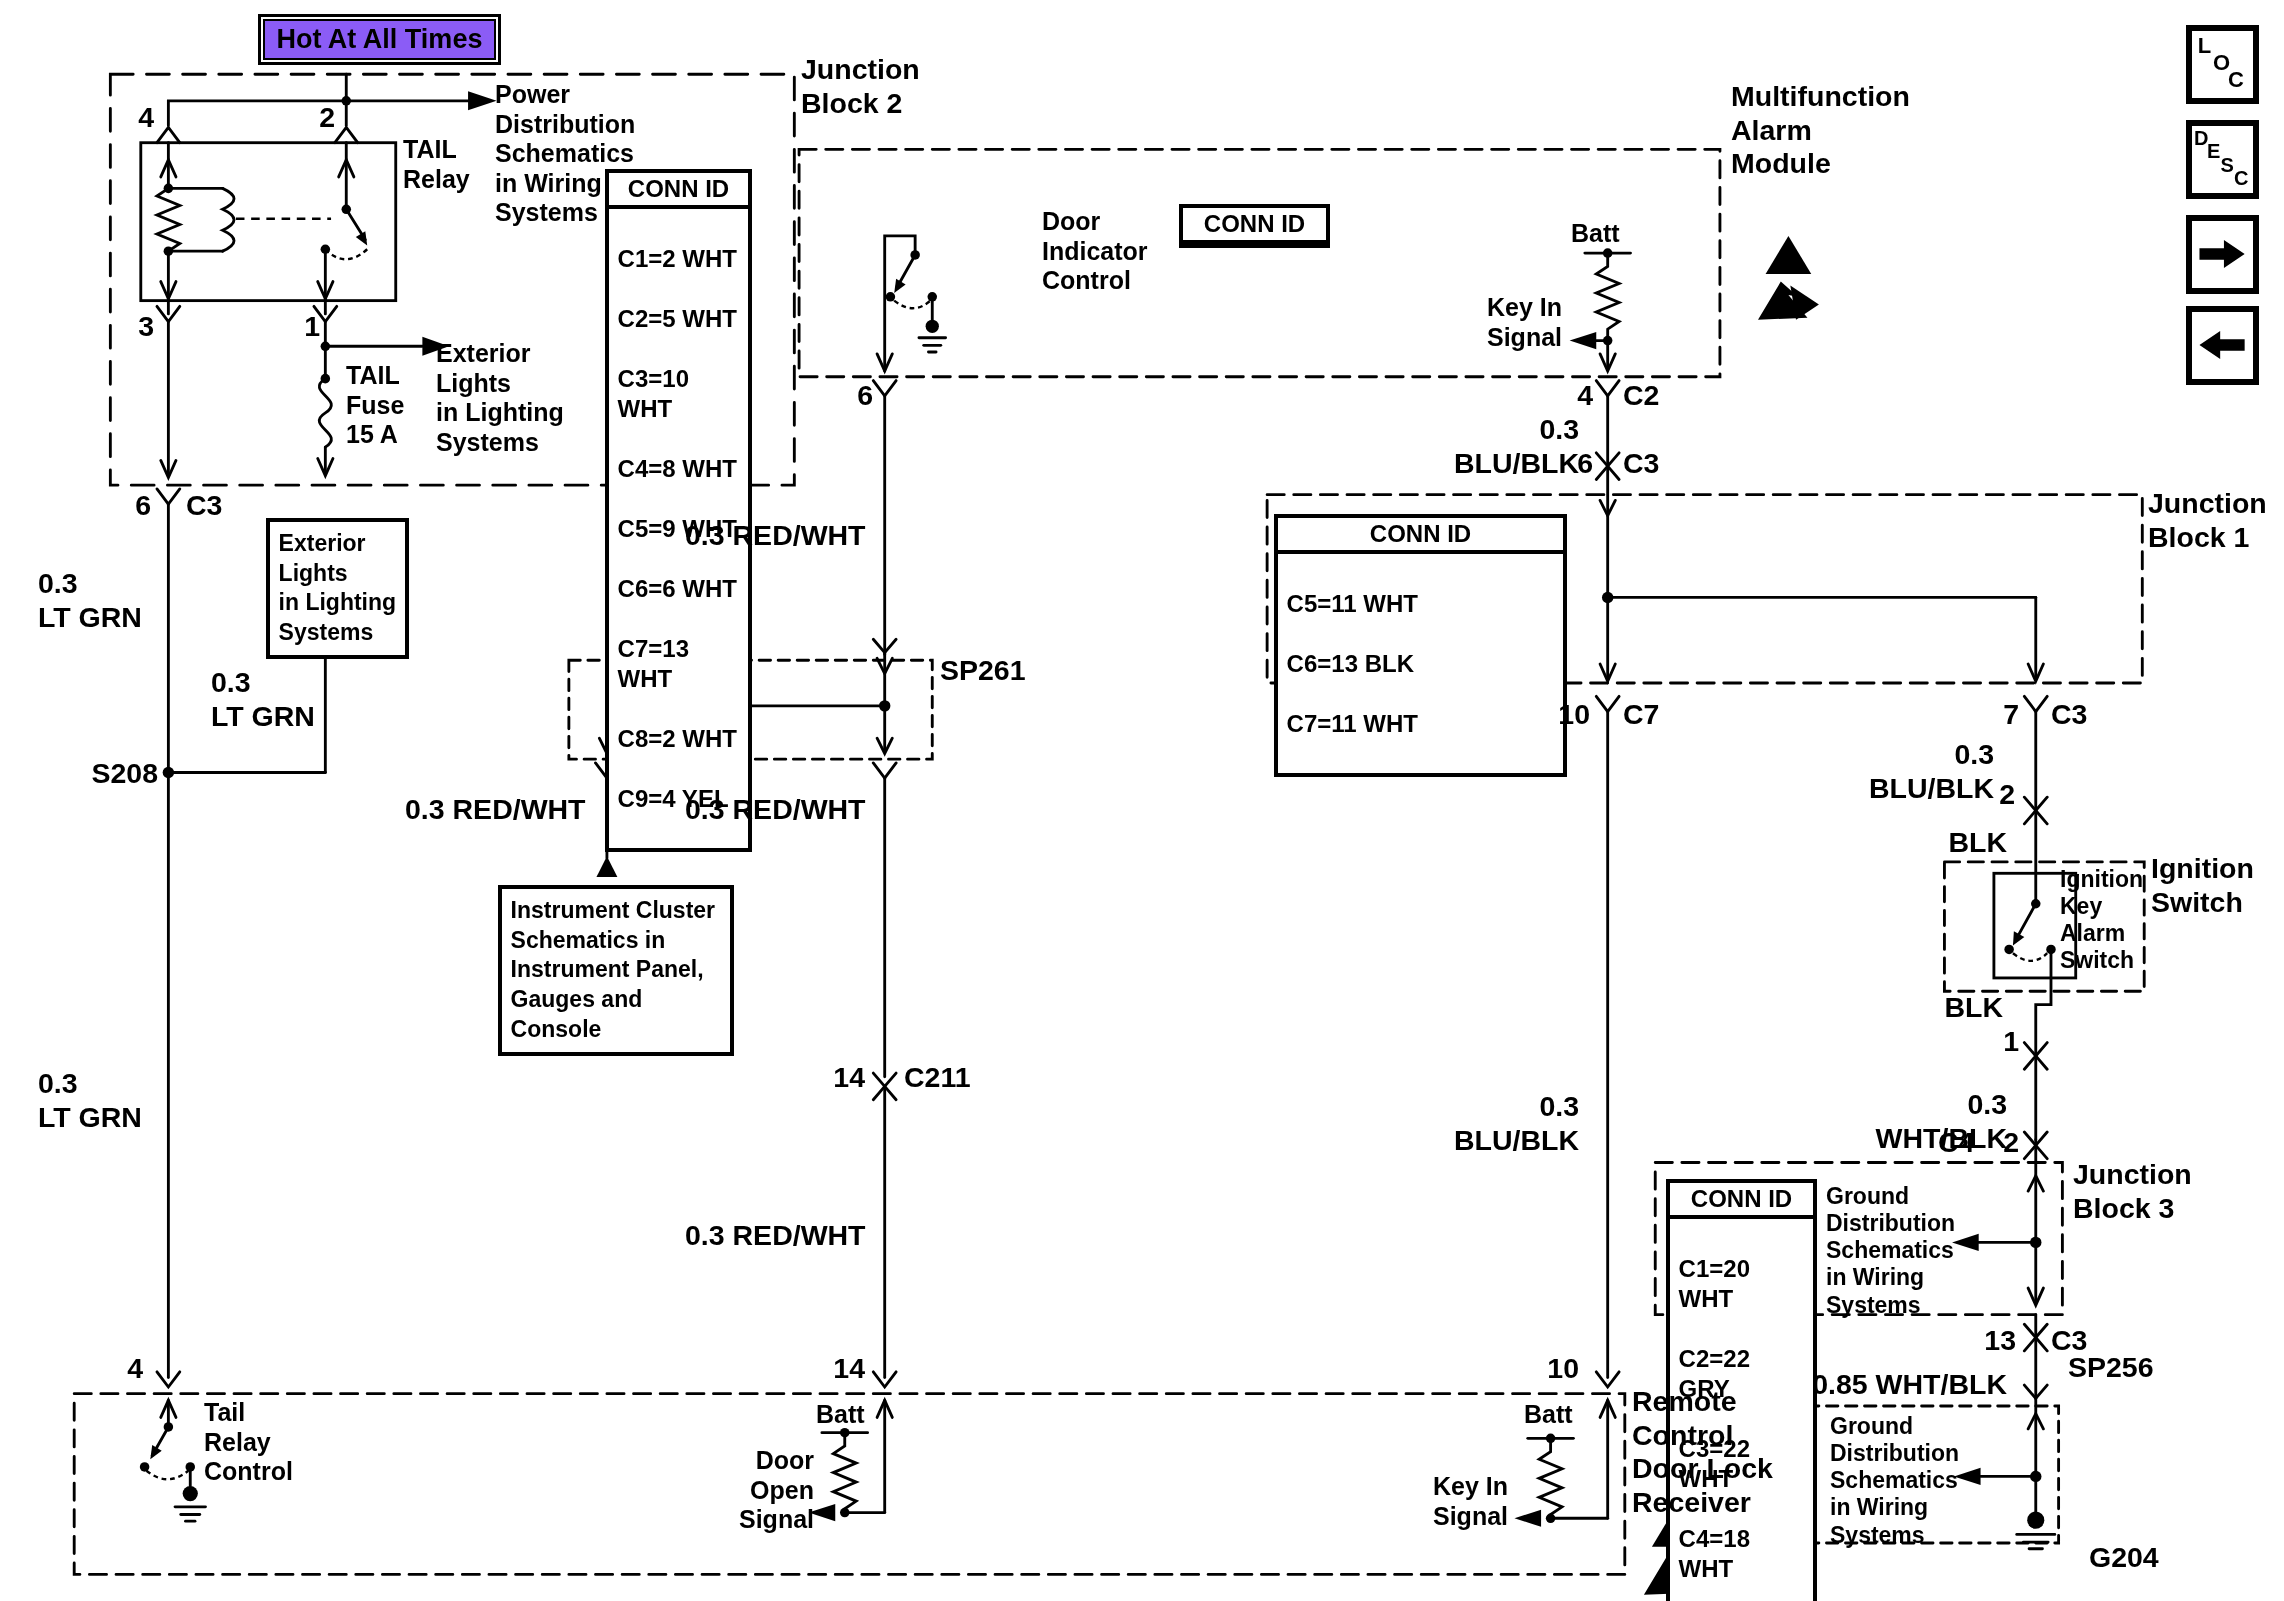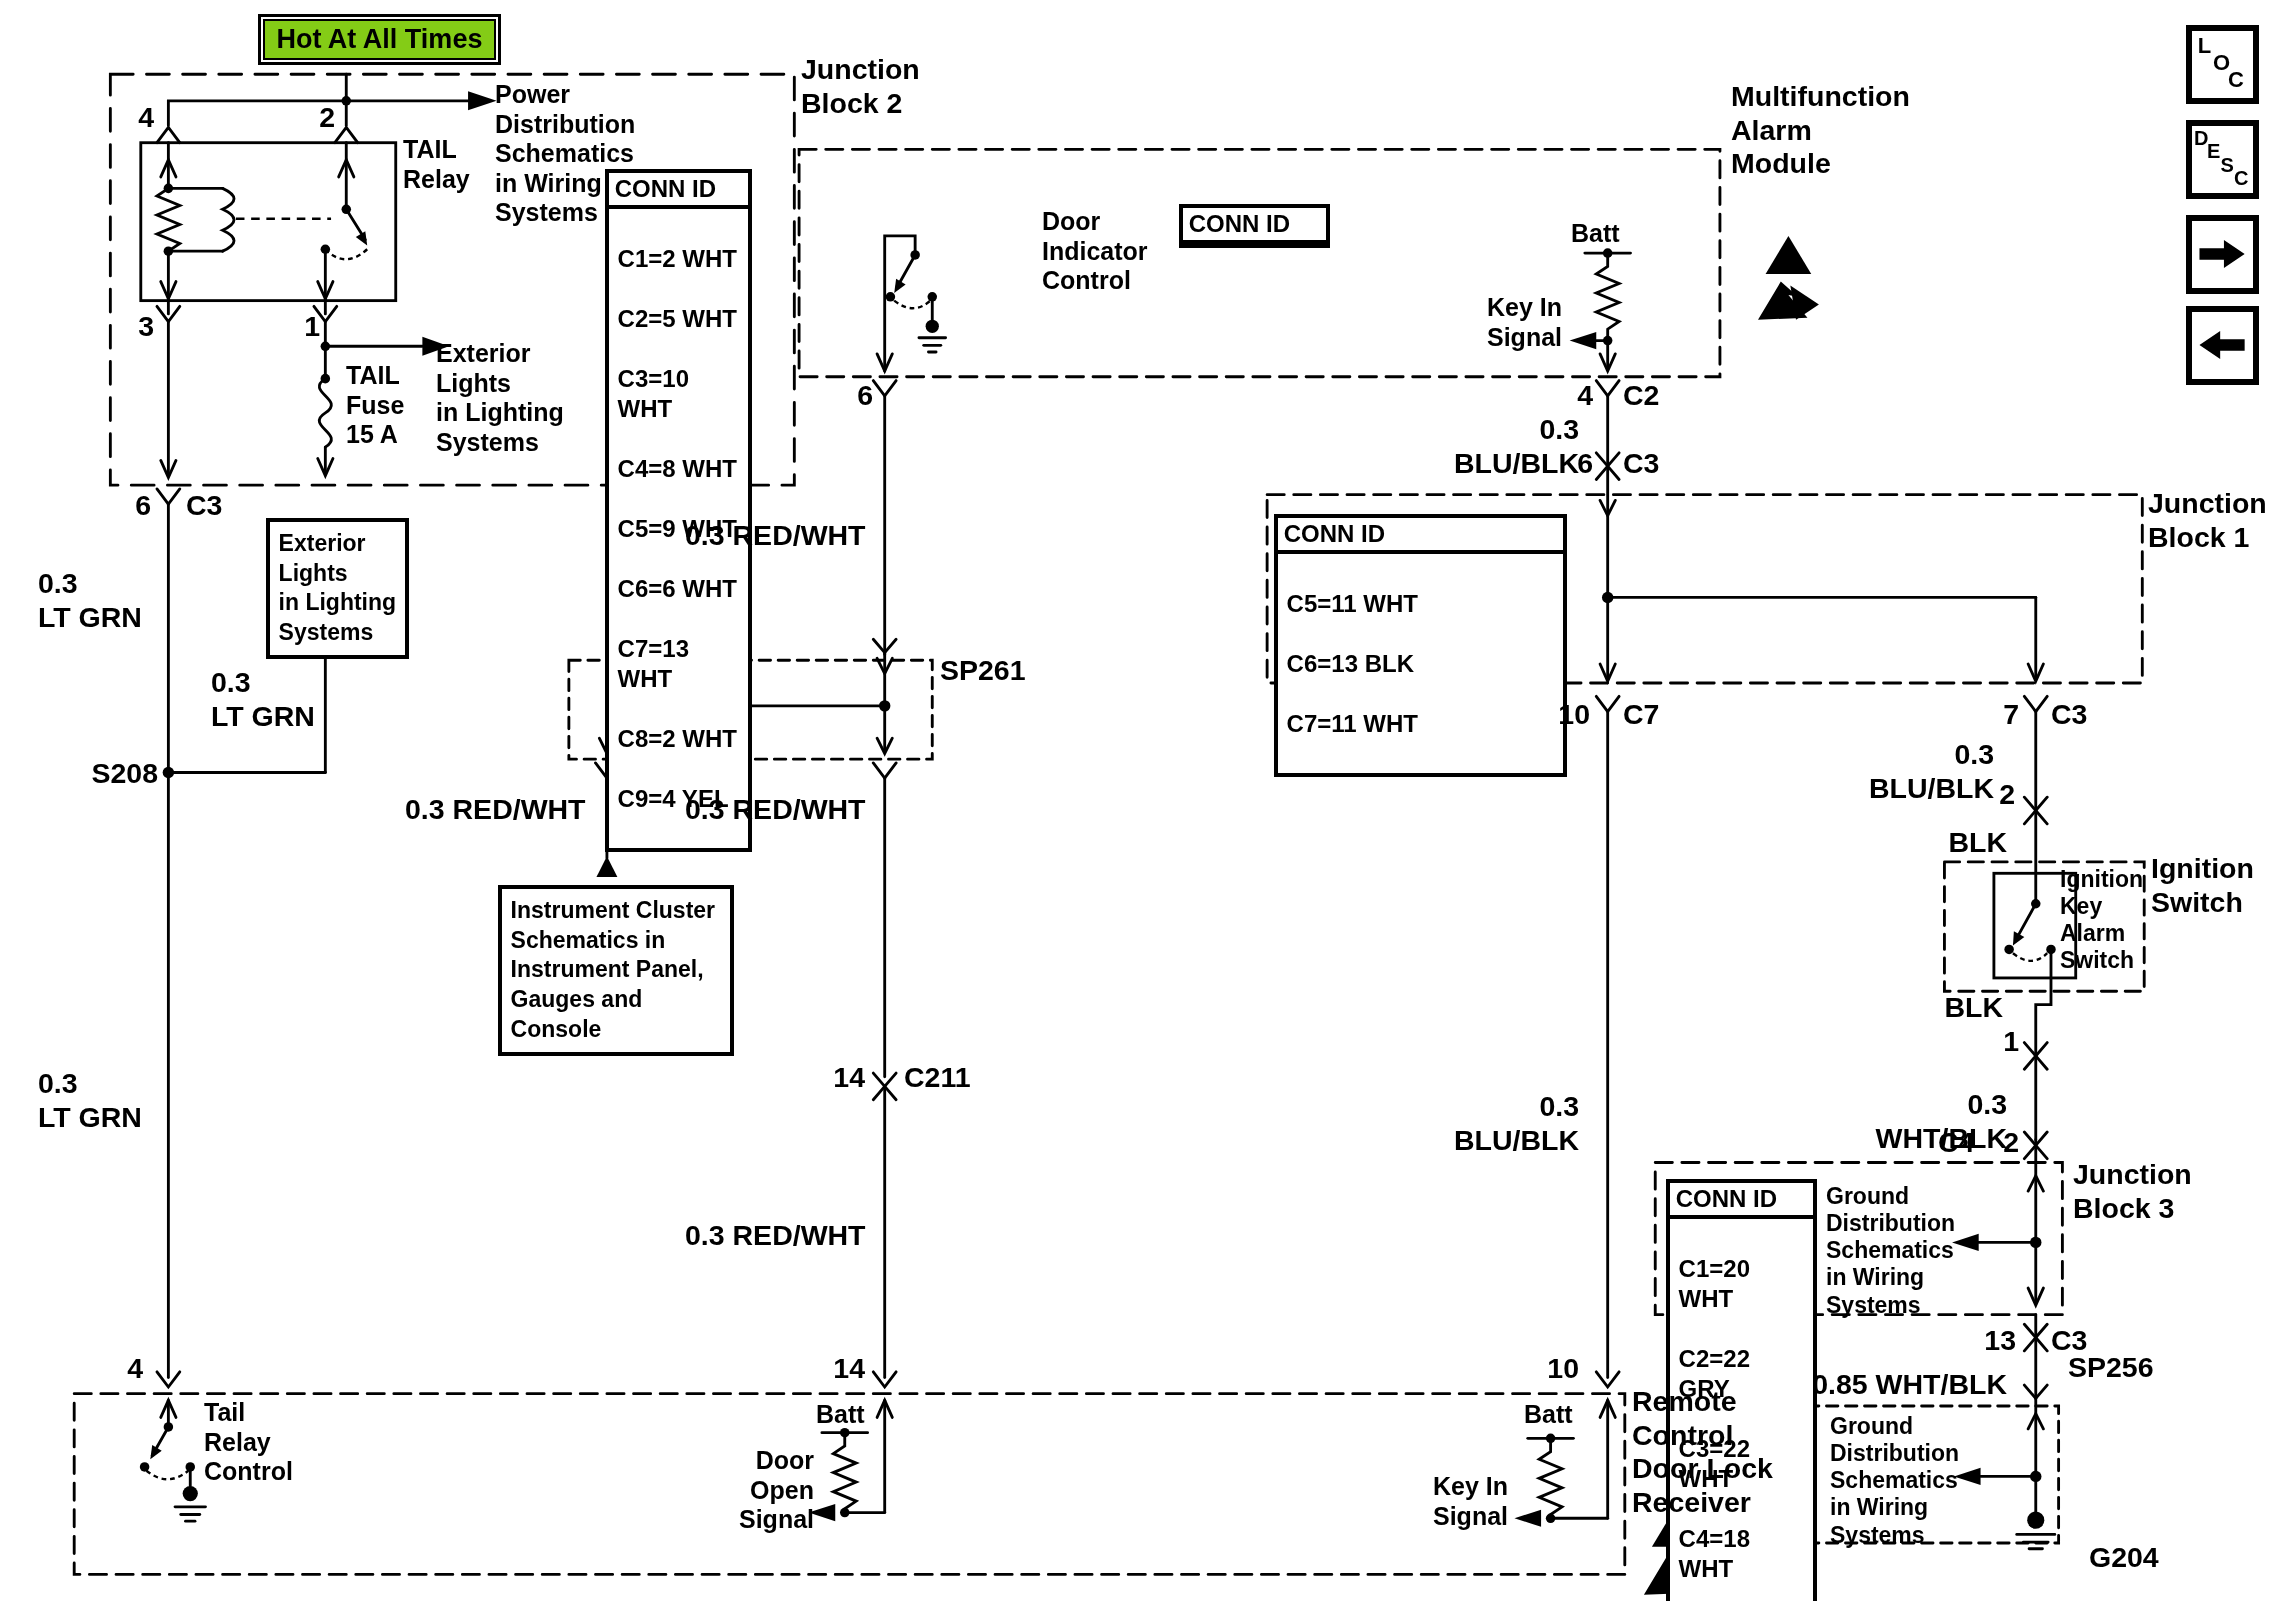--- a/index.html
+++ b/index.html
@@ -8,23 +8,23 @@
   svg.layer{position:absolute;left:0;top:0}
   .w{stroke:#000;stroke-width:3;fill:none;stroke-linecap:round}
   .w2{stroke:#000;stroke-width:2.5;fill:none}
   .blk{fill:#000;stroke:none}
   .lbl{position:absolute;white-space:pre-line;line-height:1.18}
   .s30{font-size:28.5px}
   .s26{font-size:25px}
   .s24{font-size:23px}
   .tr{text-align:right}
   .hot{position:absolute;border:2.9px solid #000;outline:3.8px solid #000;outline-offset:2.9px;
-       font-size:27px;padding:2.9px 11.4px;background:#84cc16}
+       font-size:27px;padding:2.9px 11.4px;background:#8b5cf6}
   .connbox{position:absolute;border:4.8px solid #000;background:#fff}
-  .connbox .hd{border-bottom:4.8px solid #000;text-align:left;font-size:24px;padding:1.9px 5.7px}
+  .connbox .hd{border-bottom:4.8px solid #000;text-align:center;font-size:24px;padding:1.9px 5.7px}
   .connbox .bd{padding:4.8px 8.6px;font-size:24px;line-height:1.25;white-space:pre-line}
   .cols{display:flex;gap:17px}
   .refbox{position:absolute;border:4.8px solid #000;padding:6.7px 8.6px;font-size:23px;
           line-height:1.3;white-space:pre-line;background:#fff}
   .btn{position:absolute;width:61px;height:67px;border:6.7px solid #000;background:#fff;cursor:pointer}
   .btn span{position:absolute;font-size:22px;line-height:1}
 </style>
 </head>
 <body>
 

